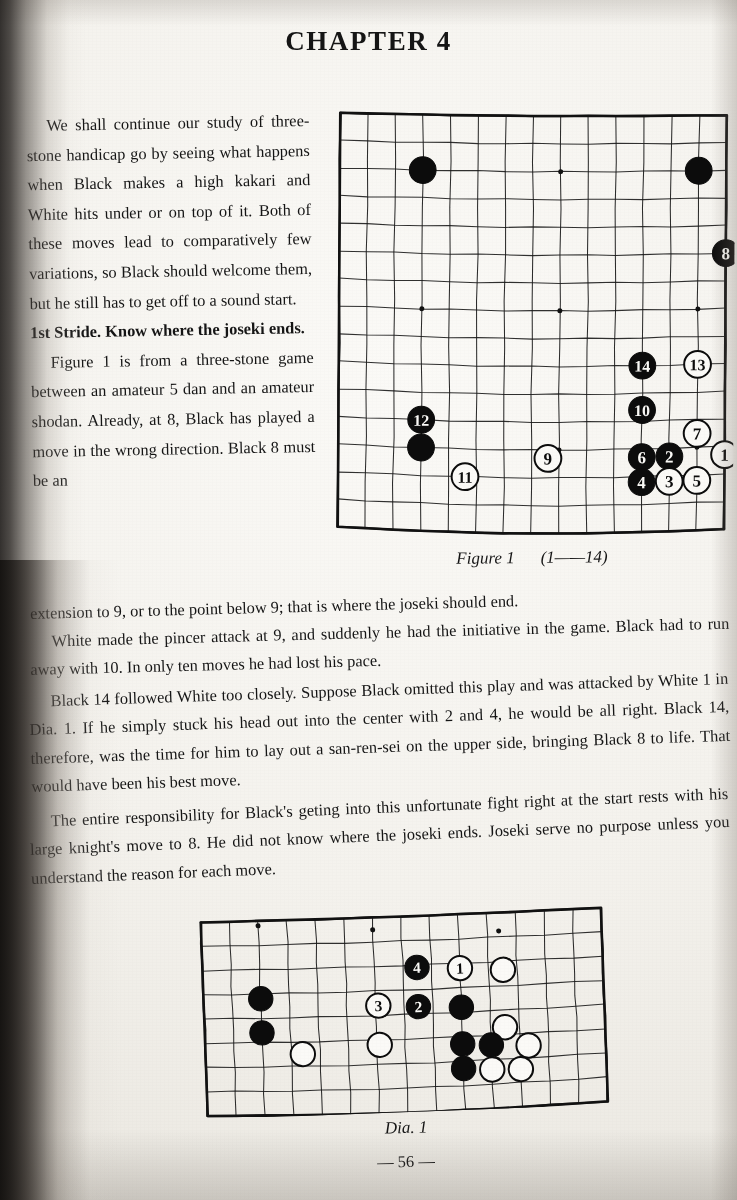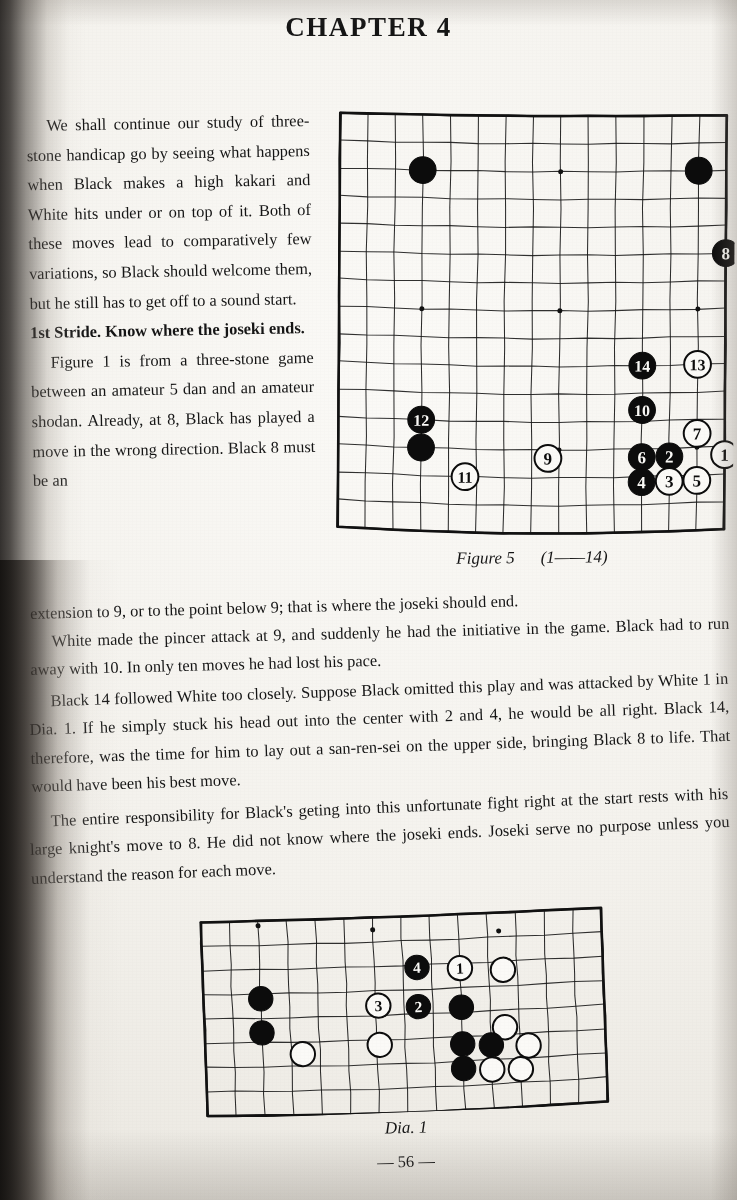--- a/index.html
+++ b/index.html
@@ -87,21 +87,21 @@
   }
 
   
   #content {
     position: absolute;
     inset: 0;
   }
 
   .chapter-title {
     position: absolute;
-    left: 0; top: 12px;
+    left: 0; top: 26px;
     width: 737px;
     text-align: center;
     font-size: 27px;
     font-weight: bold;
     letter-spacing: 1.6px;
     font-family: "Liberation Serif", "DejaVu Serif", serif;
   }
 
   
   .col-left {
@@ -313,21 +313,21 @@
               <text x="135.95999999999998" y="379.1472744398601" text-anchor="middle" font-family="&quot;Liberation Serif&quot;,&quot;DejaVu Serif&quot;,serif" font-size="15.979999999999999" font-weight="bold" fill="#0c0c0c">11</text>
             </g>
             <g>
               <circle cx="218.76" cy="354.29254751802597" r="13.4" fill="#fbfaf7" stroke="#0c0c0c" stroke-width="2"></circle>
               <text x="218.76" y="360.327547518026" text-anchor="middle" font-family="&quot;Liberation Serif&quot;,&quot;DejaVu Serif&quot;,serif" font-size="17" font-weight="bold" fill="#0c0c0c">9</text>
             </g>
           </g>
         </svg>
     </div>
     <div class="fig-caption" id="figure1-caption">
-      <span>Figure 5</span><span class="cap-gap"></span><span>(1——14)</span>
+      <span>Figure 1</span><span class="cap-gap"></span><span>(1——14)</span>
     </div>
 
     <div class="full-width">
       <p class="no-indent para-skew-1">extension to 9, or to the point below 9; that is where the joseki should end.</p>
       <p class="para-skew-1">White made the pincer attack at 9, and suddenly he had the initiative in the game. Black had to run away with 10. In only ten moves he had lost his pace.</p>
       <p class="para-skew-2">Black 14 followed White too closely. Suppose Black omitted this play and was attacked by White 1 in Dia. 1. If he simply stuck his head out into the center with 2 and 4, he would be all right. Black 14, therefore, was the time for him to lay out a san-ren-sei on the upper side, bringing Black 8 to life. That would have been his best move.</p>
       <p class="para-skew-3">The entire responsibility for Black's geting into this unfortunate fight right at the start rests with his large knight's move to 8. He did not know where the joseki ends. Joseki serve no purpose unless you understand the reason for each move.</p>
     </div>
 
     <div class="board-wrap" id="dia1-wrap">

